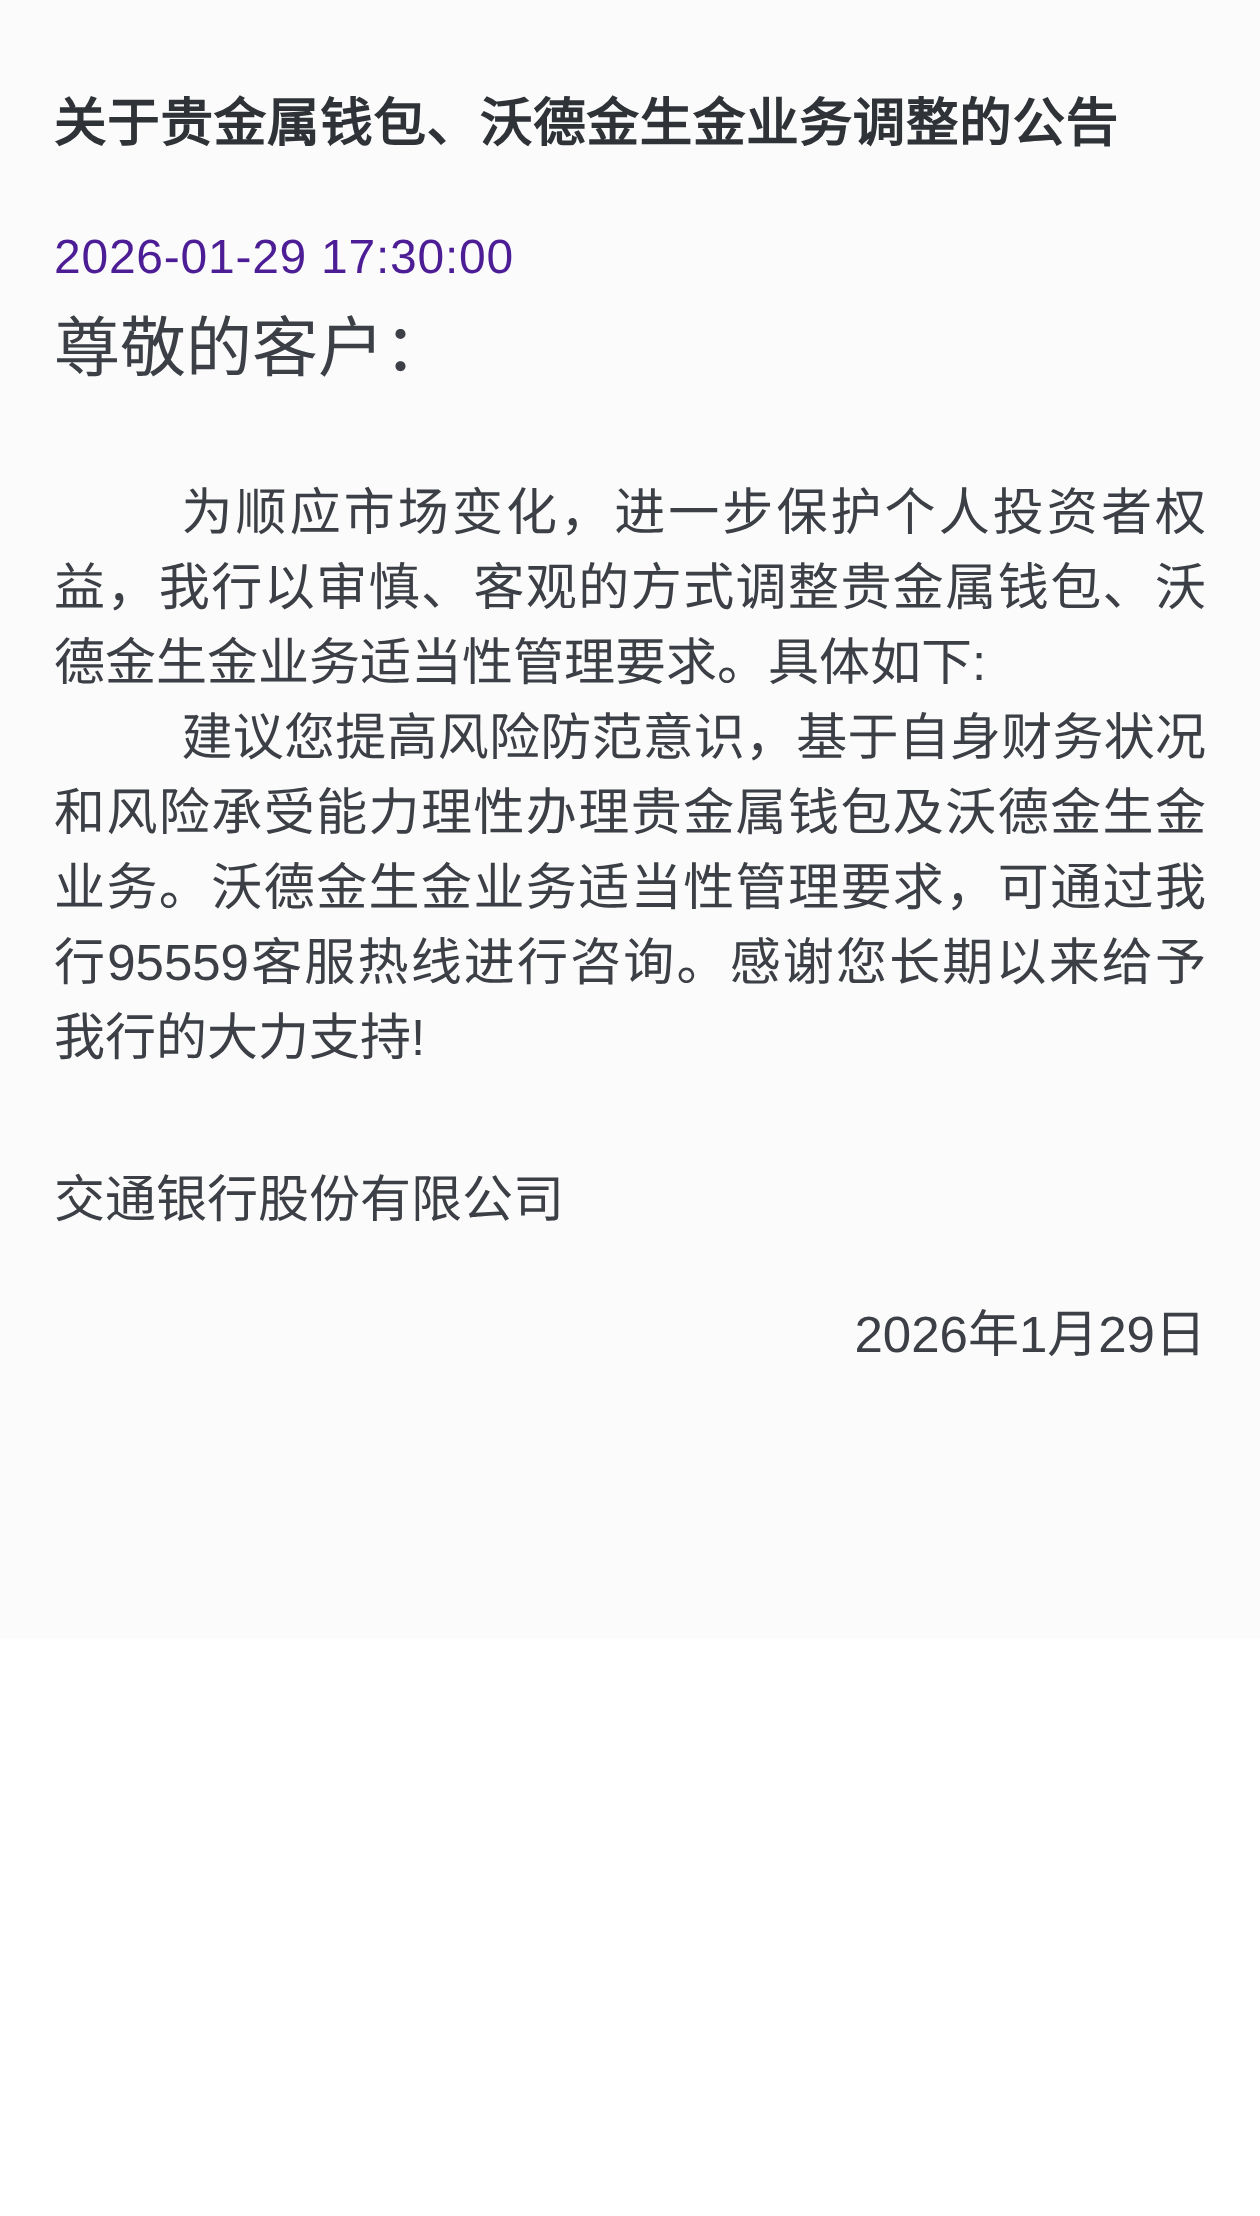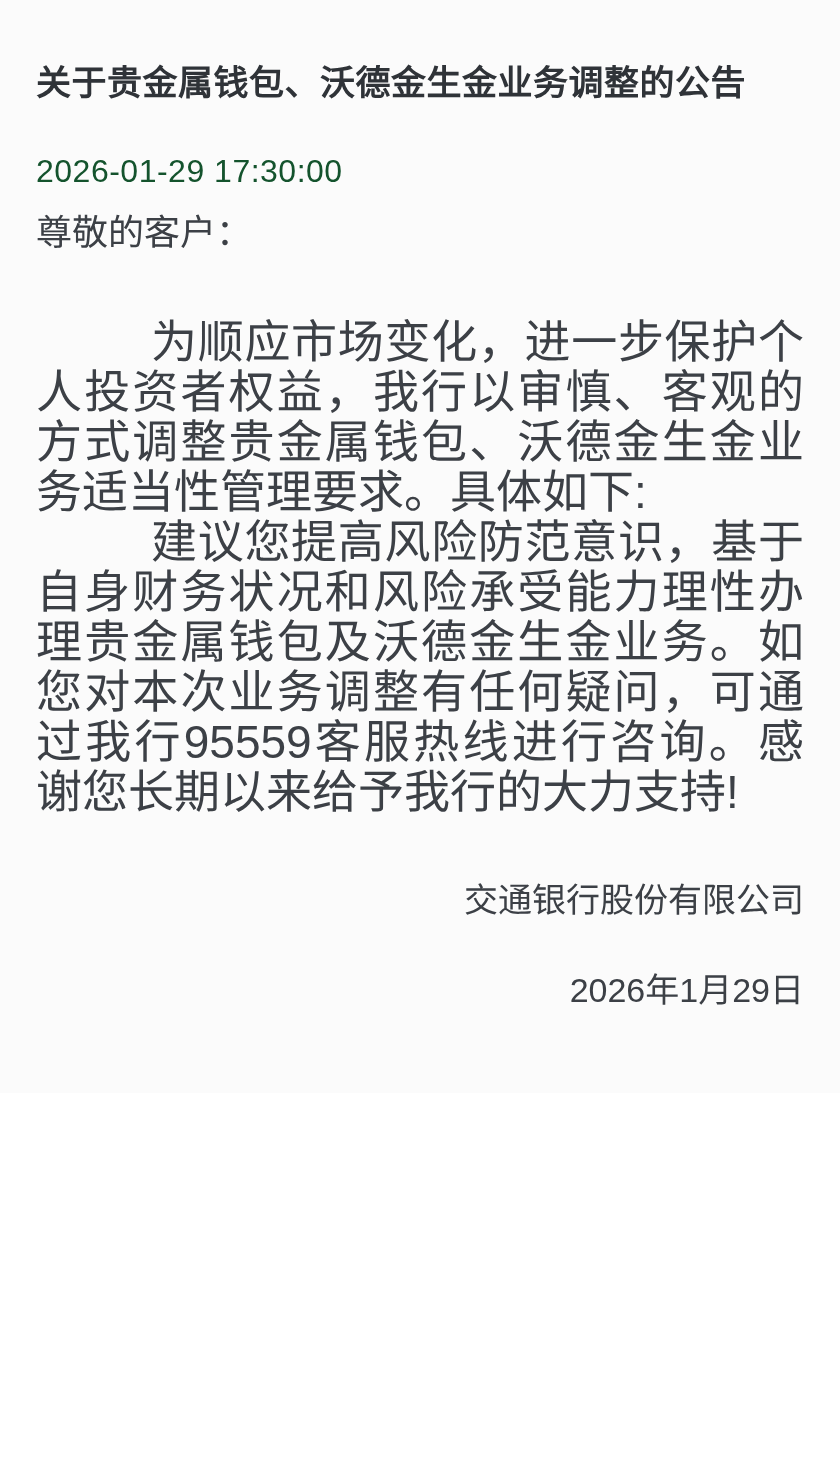--- a/index.html
+++ b/index.html
@@ -21,46 +21,45 @@
     font-size: 35px;
     line-height: 44px;
     font-weight: 700;
     color: #2f3338;
     letter-spacing: 0.5px;
   }
   .datetime {
     margin-top: 46px;
     font-size: 32px;
     line-height: 40px;
-    color: #14532d;
+    color: #4c1d95;
     letter-spacing: 0.5px;
   }
   .salutation {
     margin-top: 18px;
-    font-size: 36px;
+    font-size: 44px;
     line-height: 48px;
     color: #3c4046;
   }
   .body-text {
     margin-top: 60px;
   }
   .body-text p {
     margin: 0;
-    font-size: 46px;
+    font-size: 34px;
     line-height: 50px;
     color: #3c4046;
     text-align: justify;
     text-indent: 2.5em;
   }
   .signature-company {
     margin-top: 58px;
     font-size: 34px;
     line-height: 50px;
     color: #3c4046;
-    text-align: right;
   }
   .signature-date {
     margin-top: 40px;
     font-size: 34px;
     line-height: 50px;
     color: #3c4046;
     text-align: right;
   }
 </style>
 </head>
@@ -68,19 +67,19 @@
 
 <div class="page">
   <h1 class="title">关于贵金属钱包、沃德金生金业务调整的公告</h1>
 
   <div class="datetime">2026-01-29 17:30:00</div>
 
   <div class="salutation">尊敬的客户：</div>
 
   <div class="body-text">
     <p>为顺应市场变化，进一步保护个人投资者权益，我行以审慎、客观的方式调整贵金属钱包、沃德金生金业务适当性管理要求。具体如下:</p>
-    <p>建议您提高风险防范意识，基于自身财务状况和风险承受能力理性办理贵金属钱包及沃德金生金业务。如您对本次业务调整有任何疑问，可通过我行95559客服热线进行咨询。感谢您长期以来给予我行的大力支持!</p>
+    <p>建议您提高风险防范意识，基于自身财务状况和风险承受能力理性办理贵金属钱包及沃德金生金业务。沃德金生金业务适当性管理要求，可通过我行95559客服热线进行咨询。感谢您长期以来给予我行的大力支持!</p>
   </div>
 
   <div class="signature-company">交通银行股份有限公司</div>
 
   <div class="signature-date">2026年1月29日</div>
 </div>
 
 </body></html>

